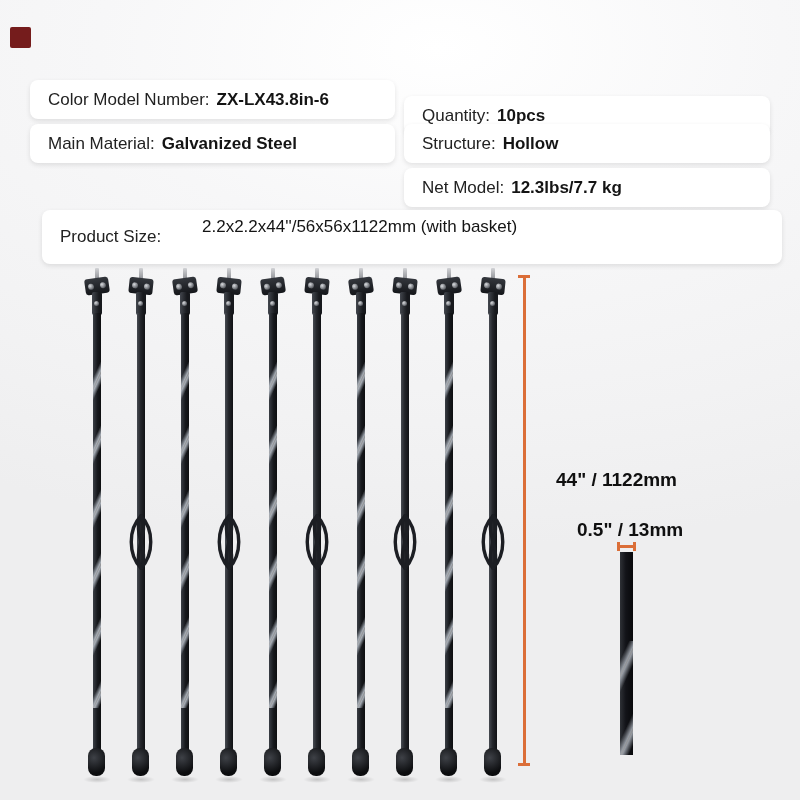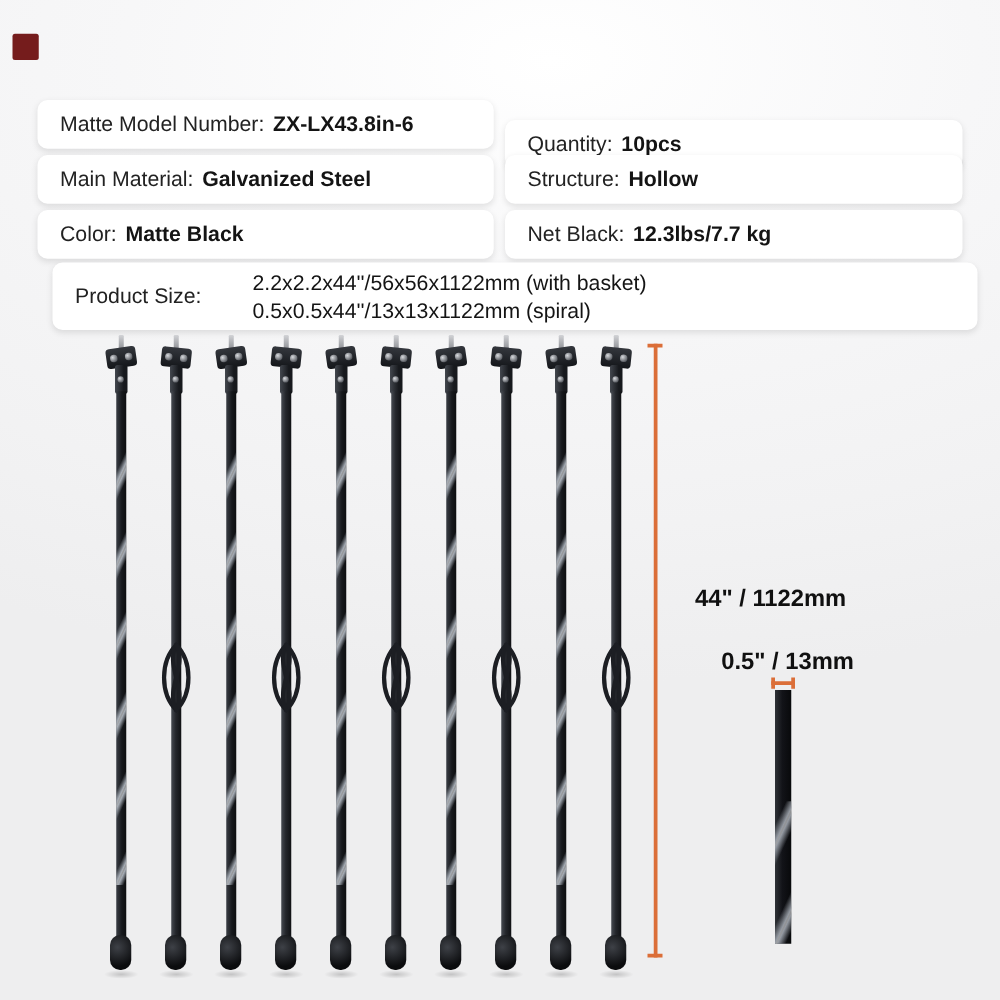--- a/index.html
+++ b/index.html
@@ -91,43 +91,39 @@
       rgba(0,0,0,0) 22px, rgba(0,0,0,0) 34px);}
 </style>
 </head>
 <body>
 
 <div class="stage">
 
   <div class="logo"></div>
 
   <div class="pill r1l">
-    <span class="lbl">Matte Model Number:</span><b class="val">ZX-LX43.8in-6</b>
+    <span class="lbl">Color Model Number:</span><b class="val">ZX-LX43.8in-6</b>
   </div>
   <div class="pill r1r">
     <span class="lbl">Quantity:</span><b class="val">10pcs</b>
   </div>
   <div class="pill r2r">
     <span class="lbl">Structure:</span><b class="val">Hollow</b>
   </div>
   <div class="pill r2l">
     <span class="lbl">Main Material:</span><b class="val">Galvanized Steel</b>
   </div>
-  <div class="pill r3l">
-    <span class="lbl">Color:</span><b class="val">Matte Black</b>
-  </div>
   <div class="pill r3r">
-    <span class="lbl">Net Black:</span><b class="val">12.3lbs/7.7 kg</b>
+    <span class="lbl">Net Model:</span><b class="val">12.3lbs/7.7 kg</b>
   </div>
 
   <div class="size-pill">
     <span class="lbl">Product Size:</span>
     <div class="vals">
       <div>2.2x2.2x44''/56x56x1122mm (with basket)</div>
-      <div>0.5x0.5x44''/13x13x1122mm (spiral)</div>
     </div>
   </div>
 
   <div class="balusters">
       <div class="baluster twisted">
     <span class="pin"></span>
     <span class="bracket">
       <span class="screw s1"></span>
       <span class="screw s2"></span>
     </span>

